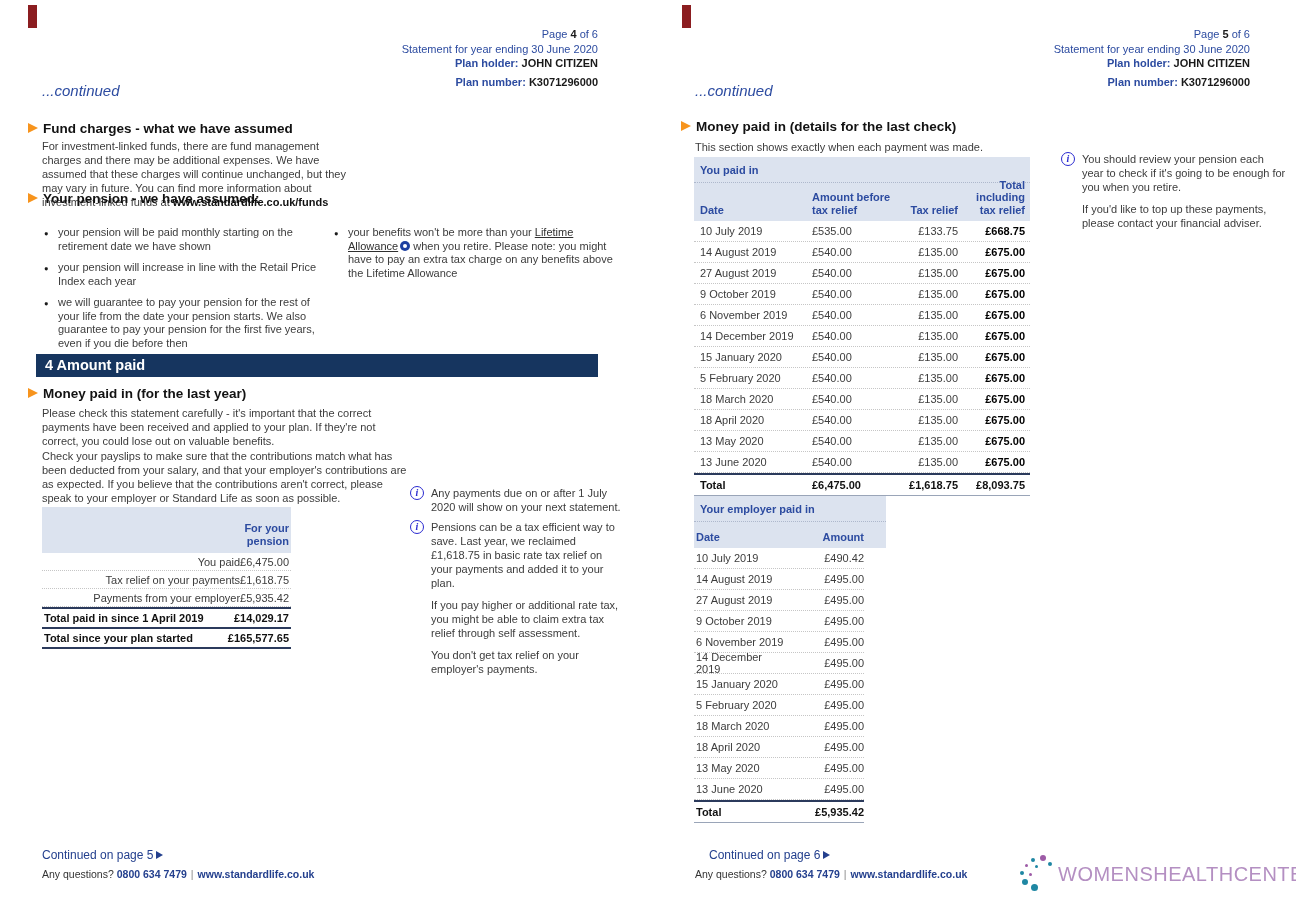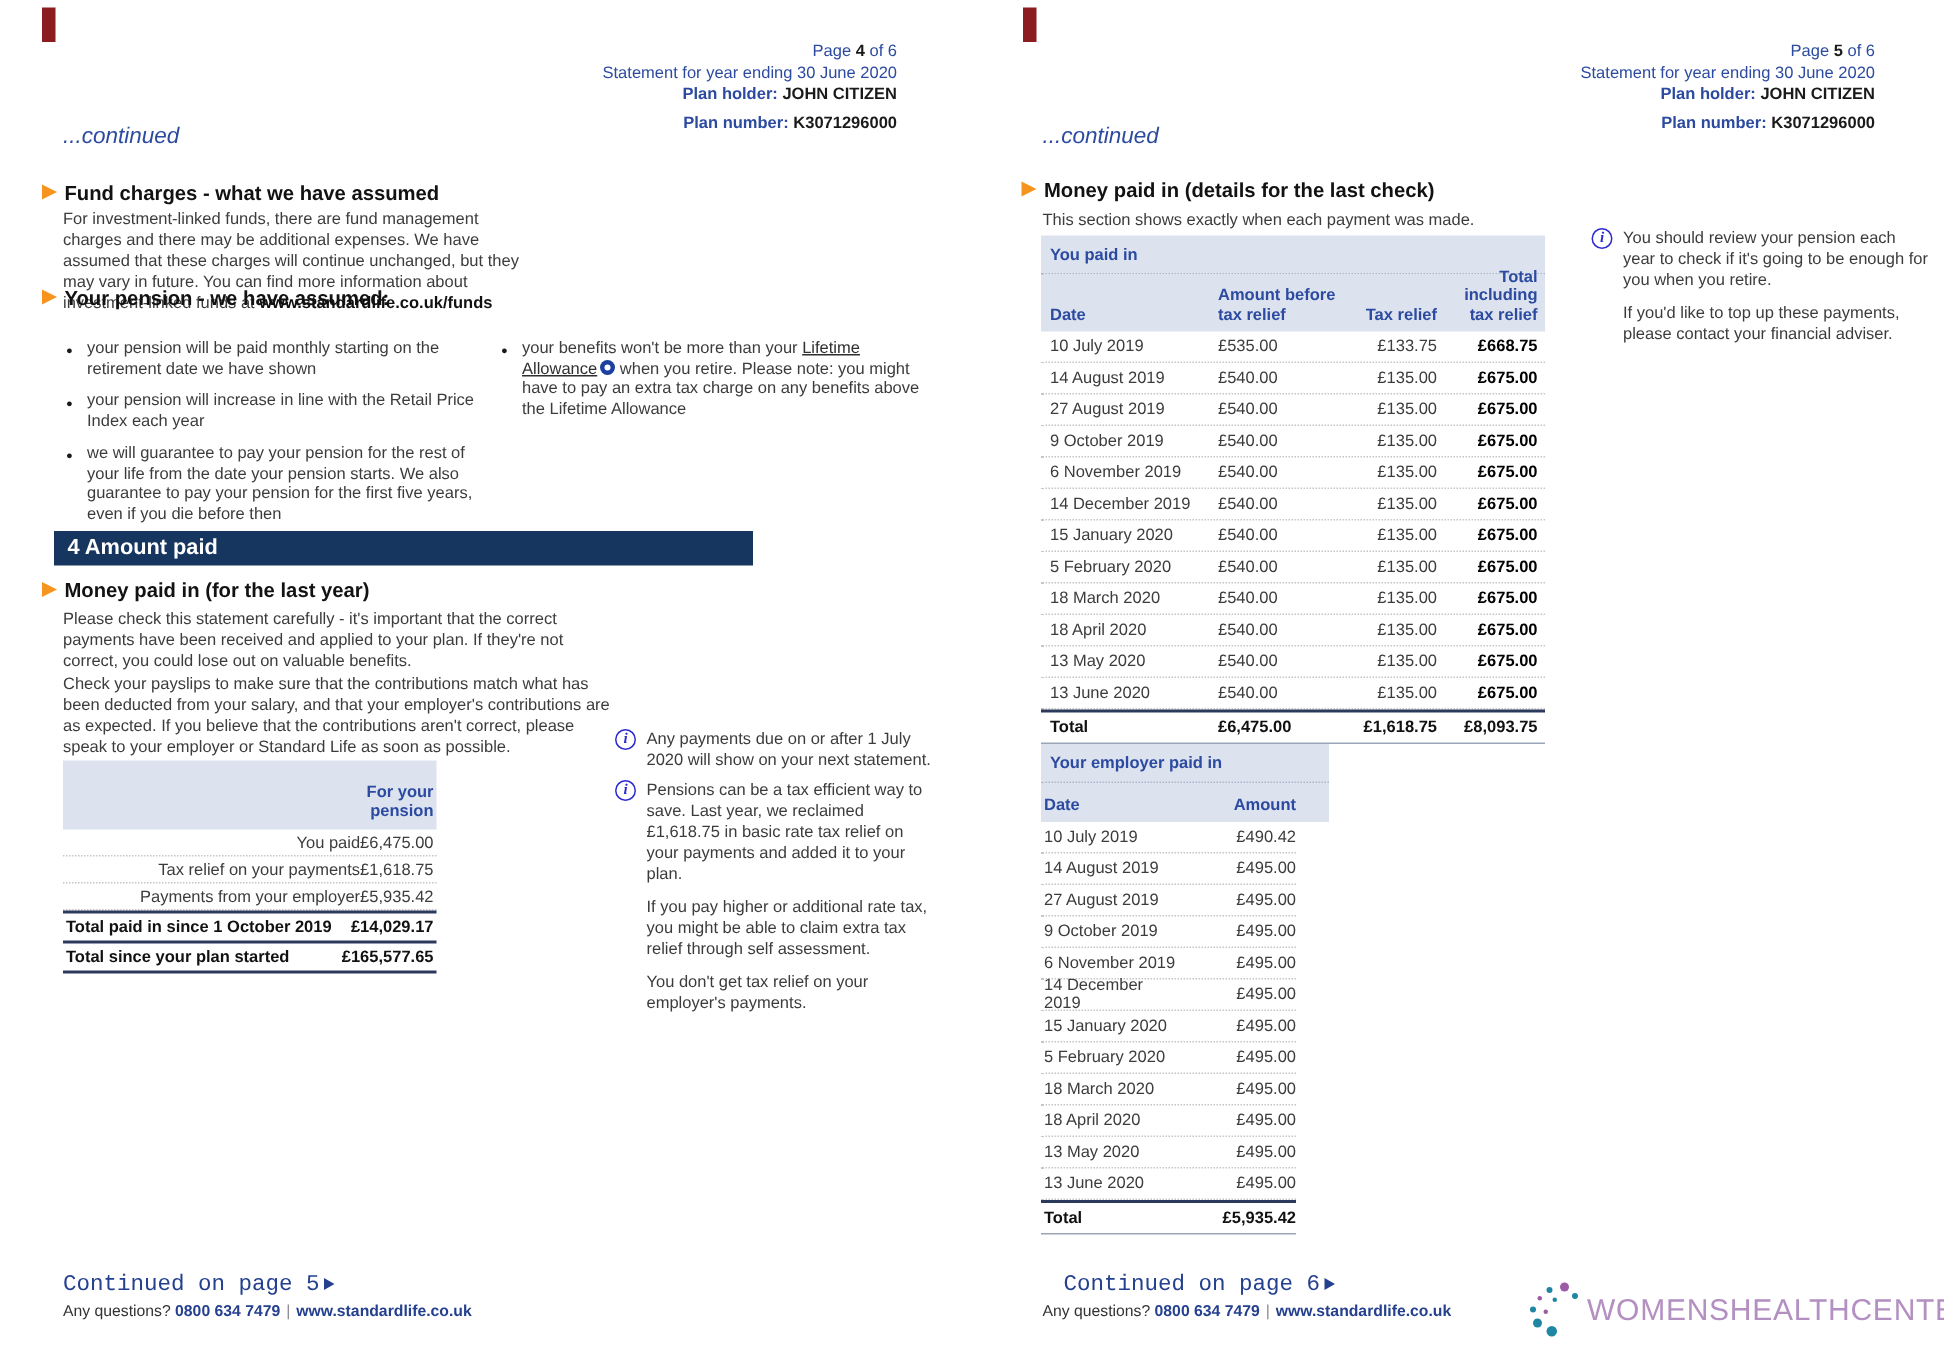--- a/index.html
+++ b/index.html
@@ -87,21 +87,21 @@
             padding:4px 22px 5px 0;color:#2c4ba0;font-weight:bold;}
   .emp-table .c0{flex:1;text-align:left;padding-left:2px;}
   .emp-table .c1{width:80px;text-align:right;}
   .emp-rows{width:170px;}
   .emp-rows .trow{height:20px;}
   .emp-total{display:flex;align-items:center;width:170px;height:20px;font-weight:bold;color:#111;
              border-top:2px solid #2b3a5c;border-bottom:1px solid #9aa5b8;}
   .emp-head .row-flex{display:flex;width:170px;}
 
   
-  .foot-cont{position:absolute;font-family:Liberation Mono, monospace;font-size:15px;color:#24408e;}
+  .foot-cont{position:absolute;font-family:Liberation Sans, sans-serif;font-size:12px;color:#24408e;}
   .play-icon{display:inline-block;width:0;height:0;border-left:7px solid #24408e;
              border-top:4px solid transparent;border-bottom:4px solid transparent;margin-left:3px;}
   .foot-q{position:absolute;font-size:10.5px;color:#333;}
   .foot-q .blue-b{font-weight:bold;color:#24408e;}
   .foot-q .sep{color:#8a8a8a;margin:0 4px;}
 
   
   .logo{position:absolute;display:flex;align-items:center;}
   .logo-dots{position:relative;width:36px;height:38px;margin-right:2px;}
   .logo-dots i{position:absolute;border-radius:50%;display:block;}
@@ -140,21 +140,21 @@
     </div>
     <ul class="bullets" style="left:44px;top:226px;width:278px;">
       <li>your pension will be paid monthly starting on the retirement date we have shown</li>
       <li>your pension will increase in line with the Retail Price Index each year</li>
       <li>we will guarantee to pay your pension for the rest of your life from the date your pension starts. We also guarantee to pay your pension for the first five years, even if you die before then</li>
     </ul>
     <ul class="bullets" style="left:334px;top:226px;width:282px;">
       <li><span>your benefits won't be more than your</span> <a class="ul-link">Lifetime Allowance</a><span class="la-icon"></span> <span>when you retire. Please note: you might have to pay an extra tax charge on any benefits above the Lifetime Allowance</span></li>
     </ul>
 
-    <div class="navy-bar" style="left:36px;top:354px;width:466px;">4 Amount paid</div>
+    <div class="navy-bar" style="left:36px;top:354px;width:562px;">4 Amount paid</div>
 
     <div class="sect" style="left:28px;top:386px;">
       <span class="arrow-icon"></span>
       <h3>Money paid in (for the last year)</h3>
     </div>
     <div class="body-text" style="left:42px;top:406px;width:368px;">Please check this statement carefully - it's important that the correct payments have been received and applied to your plan. If they're not correct, you could lose out on valuable benefits.</div>
     <div class="body-text" style="left:42px;top:449px;width:368px;">Check your payslips to make sure that the contributions match what has been deducted from your salary, and that your employer's contributions are as expected. If you believe that the contributions aren't correct, please speak to your employer or Standard Life as soon as possible.</div>
 
     <div class="sum-table" style="left:42px;top:507px;">
       <div class="sum-head">For your
@@ -167,21 +167,21 @@
           <div class="trow srow">
             <div class="tcell c0">Tax relief on your payments</div>
             <div class="tcell c1">£1,618.75</div>
           </div>
           <div class="trow srow">
             <div class="tcell c0">Payments from your employer</div>
             <div class="tcell c1">£5,935.42</div>
           </div>
         </div>
       <div class="sum-trow t1">
-        <div class="tcell c0">Total paid in since 1 October 2019</div>
+        <div class="tcell c0">Total paid in since 1 April 2019</div>
         <div class="tcell c1">£14,029.17</div>
       </div>
       <div class="sum-trow t2">
         <div class="tcell c0">Total since your plan started</div>
         <div class="tcell c1">£165,577.65</div>
       </div>
     </div>
 
     <div class="notes" style="left:410px;top:486px;width:212px;">
       <div class="note">

